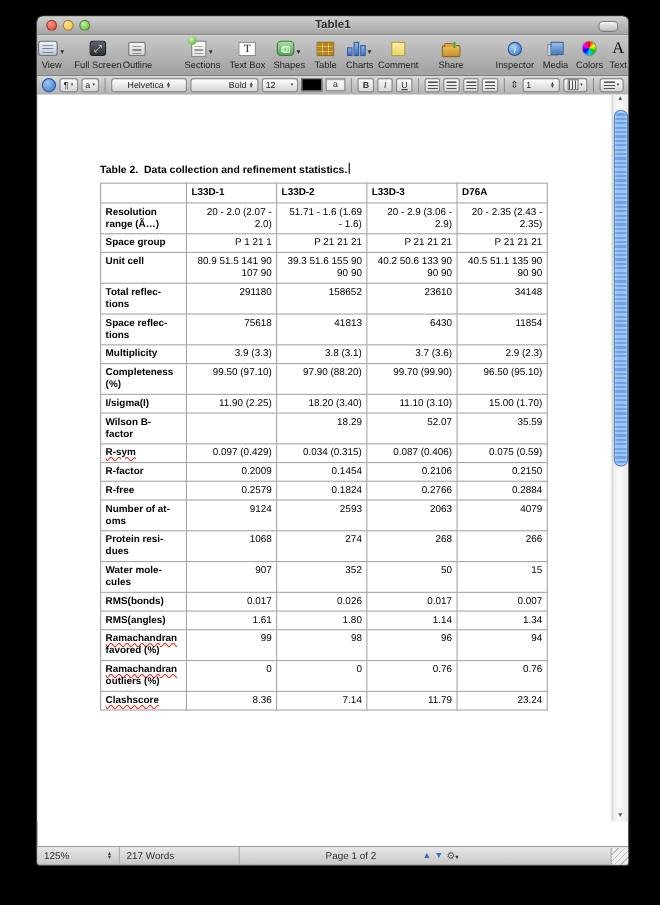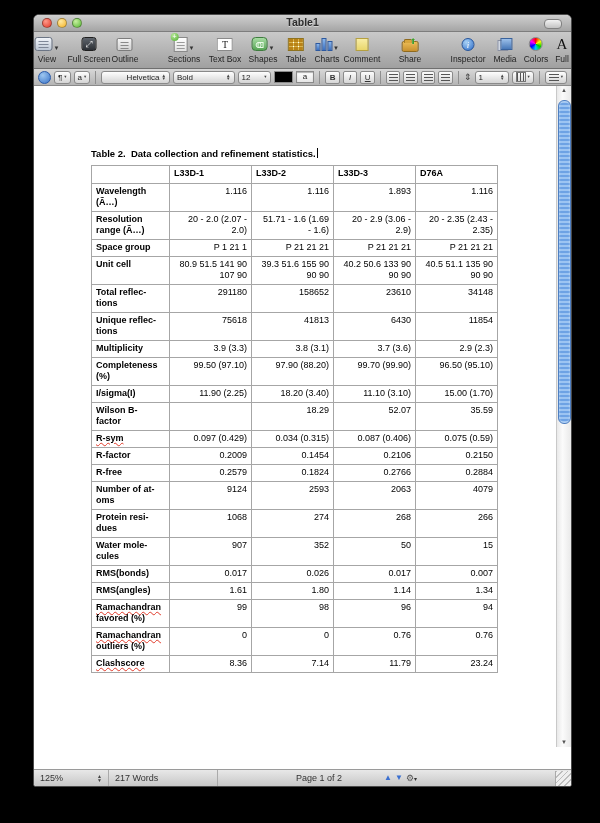--- a/index.html
+++ b/index.html
@@ -209,43 +209,43 @@
     <div class="tb-item" style="left:502px">
       <span class="tb-icon">
           <span class="ic ic-colors"></span>
         </span>
       <span class="tb-label">Colors</span>
     </div>
     <div class="tb-item" style="left:528px">
       <span class="tb-icon">
           <span class="ic ic-fonts">A</span>
         </span>
-      <span class="tb-label">Full</span>
+      <span class="tb-label">Text</span>
     </div>
   </div>
 
   <div class="formatbar">
     <span class="fb-circle"></span>
     <span class="fb-sel">
         <span>¶</span>
         <span class="stepper">▾</span>
       </span>
     <span class="fb-sel">
         <span>a</span>
         <span class="stepper">▾</span>
       </span>
     <span class="fb-sep"></span>
-    <span class="fb-sel" style="width:68px;justify-content:flex-end">
+    <span class="fb-sel" style="width:68px;justify-content:center">
         <span>Helvetica</span>
         <span class="stepper">
           <span>▲</span>
           <span>▼</span>
         </span>
       </span>
-    <span class="fb-sel" style="width:60px;justify-content:space-between">
+    <span class="fb-sel" style="width:60px;justify-content:flex-end">
         <span>Bold</span>
         <span class="stepper">
           <span>▲</span>
           <span>▼</span>
         </span>
       </span>
     <span class="fb-sel" style="width:28px;justify-content:space-between">
         <span>12</span>
         <span class="stepper">▾</span>
       </span>
@@ -306,30 +306,20 @@
               <th></th>
               <th>L33D-1</th>
               <th>L33D-2</th>
               <th>L33D-3</th>
               <th>D76A</th>
             </tr>
           </thead>
         <tbody id="stats-body">
             <tr>
               <td class="rowlabel">
-                <div>Wavelength</div>
-                <div>(Ã…)</div>
-              </td>
-              <td class="val">1.116</td>
-              <td class="val">1.116</td>
-              <td class="val">1.893</td>
-              <td class="val">1.116</td>
-            </tr>
-            <tr>
-              <td class="rowlabel">
                 <div>Resolution</div>
                 <div>range (Ã…)</div>
               </td>
               <td class="val">20  - 2.0 (2.07 -
 2.0)</td>
               <td class="val">51.71  - 1.6 (1.69
 - 1.6)</td>
               <td class="val">20  - 2.9 (3.06 -
 2.9)</td>
               <td class="val">20  - 2.35 (2.43 -
@@ -362,21 +352,21 @@
                 <div>Total reflec-</div>
                 <div>tions</div>
               </td>
               <td class="val">291180</td>
               <td class="val">158652</td>
               <td class="val">23610</td>
               <td class="val">34148</td>
             </tr>
             <tr>
               <td class="rowlabel">
-                <div>Unique reflec-</div>
+                <div>Space reflec-</div>
                 <div>tions</div>
               </td>
               <td class="val">75618</td>
               <td class="val">41813</td>
               <td class="val">6430</td>
               <td class="val">11854</td>
             </tr>
             <tr>
               <td class="rowlabel">
                 <div>Multiplicity</div>

